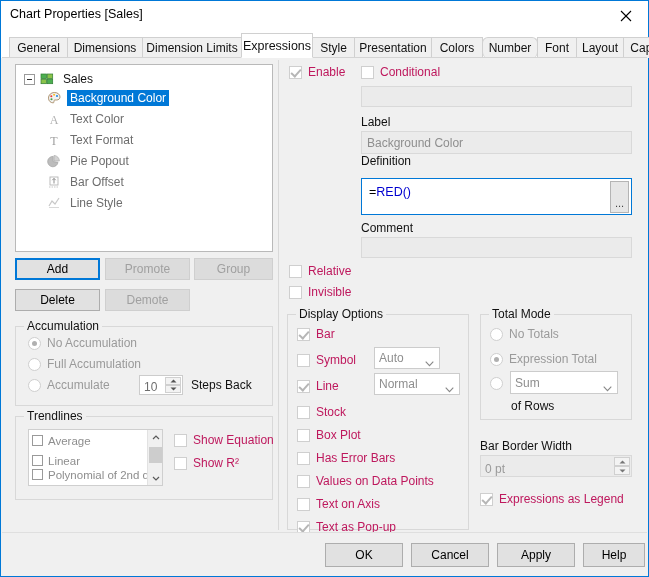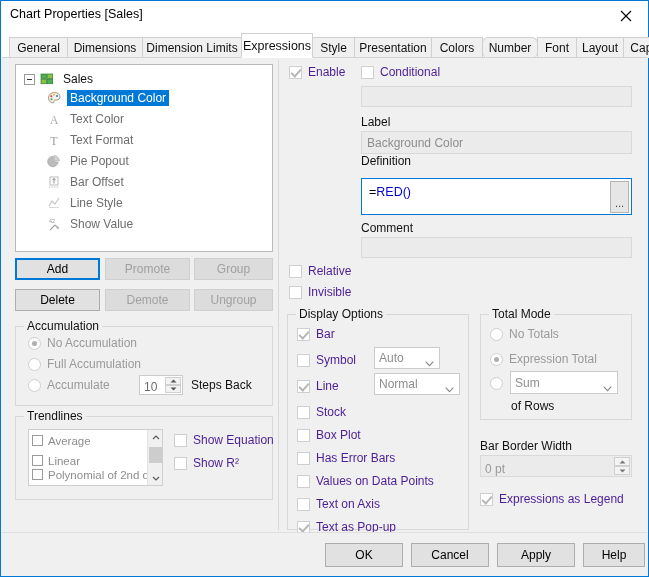--- a/index.html
+++ b/index.html
@@ -108,21 +108,21 @@
   .cb .box {
     width:13px; height:13px; border:1px solid #cfcfcf; background:#ffffff;
     display:inline-block; position:relative; flex:none;
   }
   .cb .box.checked::after {
     content:""; position:absolute;
     left:3px; top:0px; width:4px; height:8px;
     border:solid #b6b6b6; border-width:0 2px 2px 0;
     transform:rotate(42deg);
   }
-  .cb .txt { margin-left:6px; font-size:12px; color:#4c1d95; }
+  .cb .txt { margin-left:6px; font-size:12px; color:#be185d; }
 
   
   .rb { position:absolute; display:flex; align-items:center; white-space:nowrap; cursor:default; }
   .rb .circ {
     width:13px; height:13px; border:1px solid #cfcfcf; border-radius:50%;
     background:#ffffff; position:relative; flex:none;
   }
   .rb .circ.sel::after {
     content:""; position:absolute; left:3px; top:3px;
     width:5px; height:5px; border-radius:50%; background:#b0b0b0;
@@ -327,38 +327,27 @@
       <div class="tnode child" style="top:129px;">
         <span class="ico">
           <svg width="14" height="14" viewBox="0 0 14 14">
             <polyline points="2,10 5,5 8,8 12,2" fill="none" stroke="#c8c8c8" stroke-width="1.2"></polyline>
             <polyline points="2,11.5 12,11.5" fill="none" stroke="#d8d8d8" stroke-width="1"></polyline>
           </svg>
         </span>
         <span class="tlbl">Line Style</span>
       </div>
 
-      <div class="tnode child" style="top:150px;">
-        <span class="ico">
-          <svg width="14" height="14" viewBox="0 0 14 14">
-            <text x="5" y="6" font-family="Liberation Sans, sans-serif" font-size="5.5" fill="#9a9a9a" text-anchor="middle">42</text>
-            <path d="M3 13 L8 8 M8 8 L10.5 10.5" fill="none" stroke="#a5a5a5" stroke-width="1.1"></path>
-            <circle cx="10.8" cy="10.8" r="1.4" fill="#bdbdbd"></circle>
-          </svg>
-        </span>
-        <span class="tlbl">Show Value</span>
-      </div>
     </div>
 
     <div class="btn focus" style="left:13px;  top:200px; width:85px;  height:22px;">Add</div>
     <div class="btn disabled" style="left:103px; top:200px; width:85px;  height:22px;">Promote</div>
     <div class="btn disabled" style="left:192px; top:200px; width:79px;  height:22px;">Group</div>
     <div class="btn" style="left:13px;  top:231px; width:85px;  height:22px;">Delete</div>
     <div class="btn disabled" style="left:103px; top:231px; width:85px;  height:22px;">Demote</div>
-    <div class="btn disabled" style="left:192px; top:231px; width:79px;  height:22px;">Ungroup</div>
 
     <div class="grpbox" style="left:13px; top:268px; width:258px; height:80px;">
       <span class="grptitle">Accumulation</span>
 
       <div class="rb" style="left:12px; top:9px;">
         <span class="circ sel"></span>
         <span class="txt">No Accumulation</span>
       </div>
       <div class="rb" style="left:12px; top:30px;">
         <span class="circ"></span>

